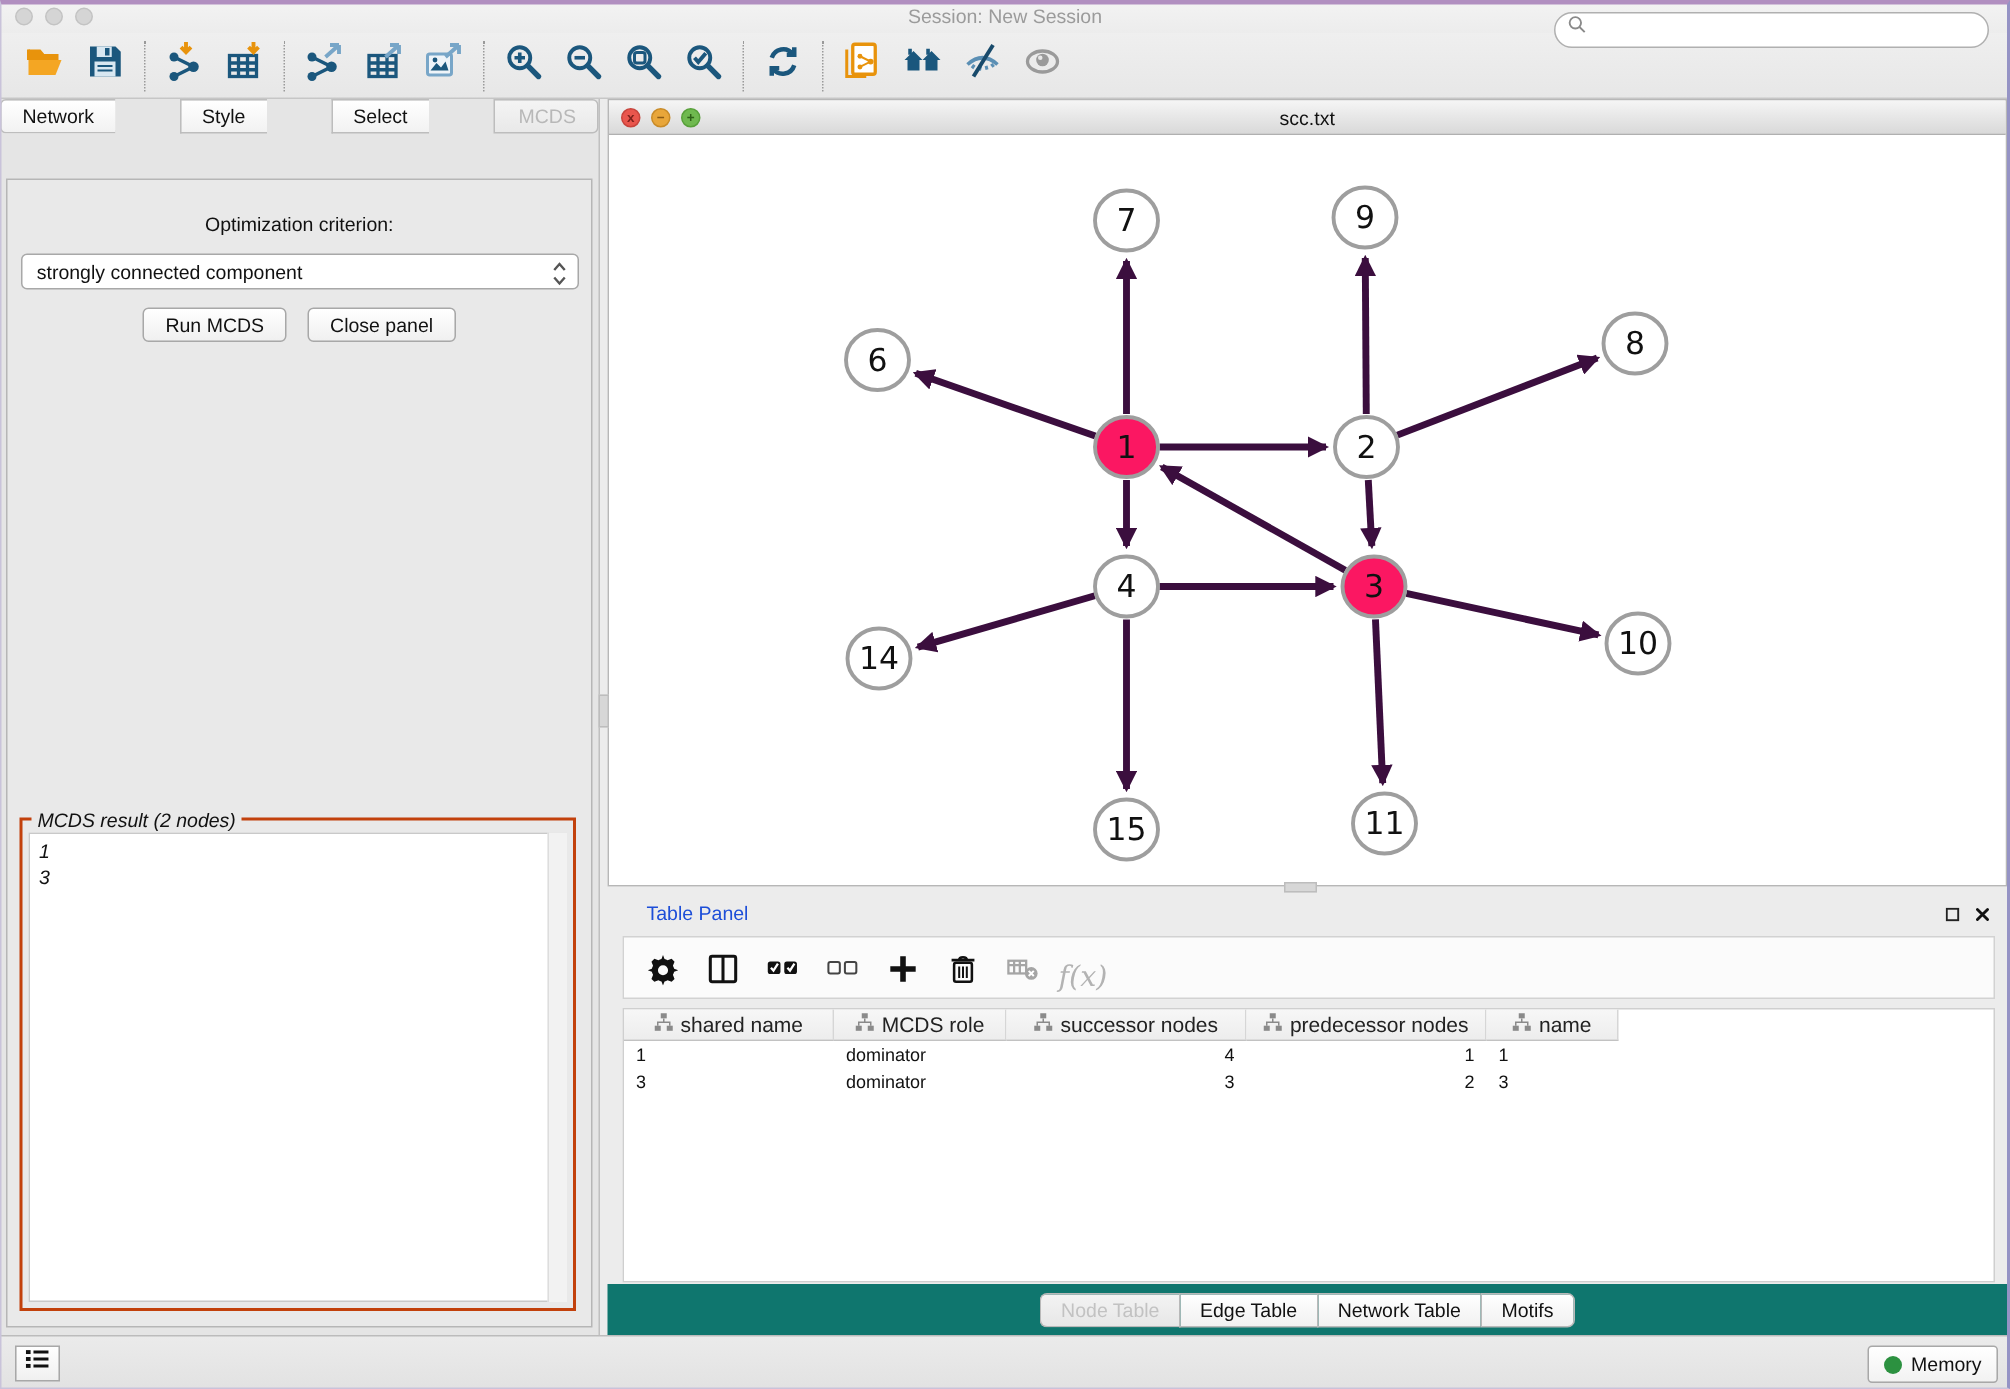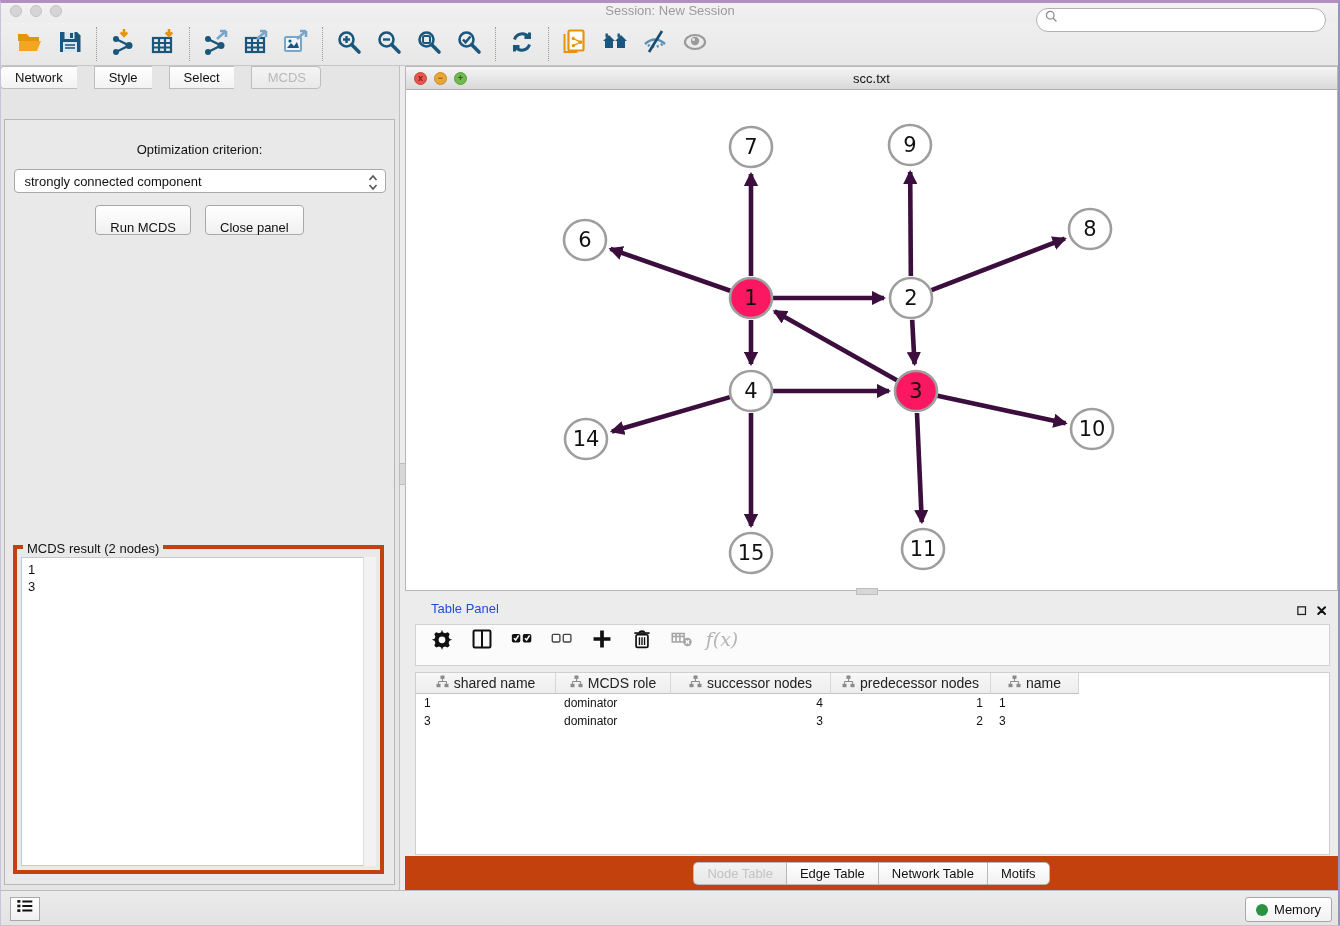--- a/index.html
+++ b/index.html
@@ -18,32 +18,32 @@
   .tb-btn { width:40px; height:36px; display:flex; align-items:center; justify-content:center; cursor:default; }
   .tb-sep { width:1px; height:34px; border-left:1px dotted #9a9a9a; margin:0 6px; }
   .searchbox { position:absolute; right:14px; top:8px; width:290px; height:24px; background:#fff; border:1px solid #b0b0b0; border-radius:12px; display:flex; align-items:center; padding-left:7px; }
   .searchbox input { border:none; outline:none; flex:1; font-size:12px; background:transparent; height:20px; }
 
   
   .control-panel { position:absolute; left:0; top:66px; width:400px; height:824px; background:#e5e5e5; border-right:1px solid #c0c0c0; }
   .cp-header { position:relative; height:28px; }
   .cp-header .cp-title { position:absolute; left:12px; top:7px; font-size:13px; color:#1a1a1a; }
   .win-icons { position:absolute; right:10px; top:7px; display:flex; gap:9px; }
-  .cp-tabs { position:relative; height:34px; display:flex; justify-content:flex-start;gap:17px; }
+  .cp-tabs { position:relative; height:34px; display:flex; justify-content:space-between;gap:17px; }
   .cp-tab { font-size:13px; padding:3px 14px 4px; background:linear-gradient(#ffffff,#f2f2f2); border:1px solid #bdbdbd; border-right:none; color:#111; height:23px; }
   .cp-tab:first-child { border-top-left-radius:4px; border-bottom-left-radius:4px; }
   .cp-tab:last-child { border-right:1px solid #bdbdbd; border-top-right-radius:4px; border-bottom-right-radius:4px; }
   .cp-tab.disabled { color:#b8b8b8; background:linear-gradient(#f4f4f4,#e9e9e9);padding-left:16px; }
   .cp-body { position:absolute; left:4px; right:4px; top:53px; bottom:5px; border:1px solid #b6b6b6; background:#e9e9e9; }
   .opt-label { text-align:center; margin-top:22px; font-size:13px; color:#111; }
   .dropdown { position:relative; margin:12px auto 0; width:372px; height:24px; background:#fff; border:1px solid #a8a8a8; border-radius:4px; font-size:13px; display:flex; align-items:center; padding-left:10px; color:#111; }
   .dd-stepper { position:absolute; right:7px; top:4px; }
   .cp-buttons { display:flex; justify-content:center; gap:14px; margin-top:12px; }
-  .cp-btn { font-size:13px; background:linear-gradient(#ffffff,#f0f0f0); border:1px solid #a8a8a8; border-radius:4px; padding:14px 14px; height:23px; color:#111; }
-  .result-box { position:absolute; left:8px; right:10px; top:425px; bottom:10px; border:4px solid #c2410c; }
+  .cp-btn { font-size:13px; background:linear-gradient(#ffffff,#f0f0f0); border:1px solid #a8a8a8; border-radius:4px; padding:3px 14px; height:23px; color:#111; }
+  .result-box { position:absolute; left:8px; right:10px; top:425px; bottom:10px; border:2px solid #c2410c;font-style:italic; }
   .result-legend { position:absolute; left:6px; top:-8px; background:#e9e9e9; padding:0 4px; font-size:13px; color:#111; }
   .result-list { position:absolute; left:4px; right:4px; top:8px; bottom:4px; background:#fff; border:1px solid #c9c9c9; font-size:13px; color:#111; padding:3px 6px; line-height:17px; }
   .result-scroll { position:absolute; right:4px; top:8px; bottom:4px; width:13px; background:#f2f2f2; border-left:1px solid #ddd; }
 
   
   .net-window { position:absolute; left:405px; top:66px; width:933px; height:525px; background:#fff; border:1px solid #b7b7b7; }
   .net-titlebar { position:relative; height:23px; background:linear-gradient(#f5f5f5,#d9d9d9); border-bottom:1px solid #b0b0b0; }
   .net-title { position:absolute; left:0; right:0; top:4px; text-align:center; font-size:13px; color:#111; }
   .traffic { position:absolute; left:8px; top:5px; display:flex; gap:7px; }
   .tl { width:13px; height:13px; border-radius:50%; display:flex; align-items:center; justify-content:center; font-size:9px; font-weight:bold; line-height:1; }
@@ -53,29 +53,29 @@
   .net-canvas { position:absolute; left:0; top:23px; width:931px; height:500px; background:#fff; }
 
   .v-grip { position:absolute; left:399px; top:463px; width:7px; height:22px; background:#d7d7d7; border:1px solid #bdbdbd; z-index:5; }
   .h-grip { position:absolute; left:856px; top:588px; width:22px; height:7px; background:#d7d7d7; border:1px solid #bdbdbd; z-index:5; }
 
   
   .table-panel { position:absolute; left:405px; top:596px; width:933px; height:294px; background:#ececec; }
   .tp-header { position:relative; height:25px; }
   .tp-title { position:absolute; left:12px; top:5px; font-size:13px; color:#1d4ed8;margin-left:14px; }
   .tp-toolbar { position:absolute; left:10px; right:8px; top:28px; height:42px; background:#fbfbfb; border:1px solid #d2d2d2; display:flex; align-items:center; padding-left:8px; gap:4px; }
-  .tpt-btn { width:36px; height:34px; display:flex; align-items:flex-start; justify-content:center; }
+  .tpt-btn { width:36px; height:34px; display:flex; align-items:flex-end; justify-content:center; }
   .fx-label { font-family:"DejaVu Serif", serif; font-style:italic; font-size:19px; color:#b3b3b3; }
   .tp-table { position:absolute; left:10px; right:8px; top:76px; bottom:35px; background:#fff; border:1px solid #cfcfcf; overflow:hidden; }
   .th-row { display:flex; height:21px; }
   .th-cell { background:linear-gradient(#f7f7f7,#ededed); border-right:1px solid #d6d6d6; border-bottom:1px solid #c2c2c2; font-size:14px; color:#222; display:flex; align-items:center; justify-content:center; gap:5px; }
   .td-row { display:flex; height:16px; margin-top:2px; }
   .td-cell { font-size:12px; color:#111; padding:0 8px; white-space:nowrap; overflow:hidden; }
   .td-cell.num { text-align:right; }
-  .tp-tabs-strip { position:absolute; left:0; right:0; bottom:0; height:34px; background:#c2410c; display:flex; justify-content:center; align-items:center; }
+  .tp-tabs-strip { position:absolute; left:0; right:0; bottom:0; height:34px; background:#0f766e; display:flex; justify-content:center; align-items:center; }
   .tp-tab { font-size:13px; padding:3px 13px 4px; background:linear-gradient(#ffffff,#f1f1f1); border:1px solid #b9b9b9; border-right:none; color:#111; height:23px; }
   .tp-tab:first-child { border-top-left-radius:5px; border-bottom-left-radius:5px; }
   .tp-tab:last-child { border-right:1px solid #b9b9b9; border-top-right-radius:5px; border-bottom-right-radius:5px; }
   .tp-tab.disabled { color:#c2c2c2; background:linear-gradient(#f3f3f3,#e7e7e7); }
 
   
   .statusbar { position:absolute; left:0; top:890px; width:1340px; height:36px; background:linear-gradient(#ebebeb,#e2e2e2); border-top:1px solid #bcbcbc; }
   .sb-left-btn { position:absolute; left:10px; top:6px; width:30px; height:24px; background:linear-gradient(#fff,#f0f0f0); border:1px solid #a8a8a8; display:flex; align-items:center; justify-content:center; }
   .memory-btn { position:absolute; right:8px; top:6px; height:25px; background:linear-gradient(#fff,#f2f2f2); border:1px solid #a8a8a8; border-radius:3px; display:flex; align-items:center; gap:6px; padding:0 10px; font-size:13px; color:#111; }
   .mem-dot { width:12px; height:12px; border-radius:50%; background:#2c9140; }

